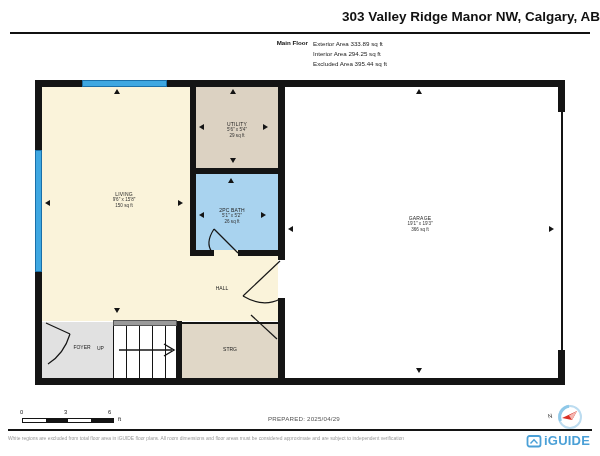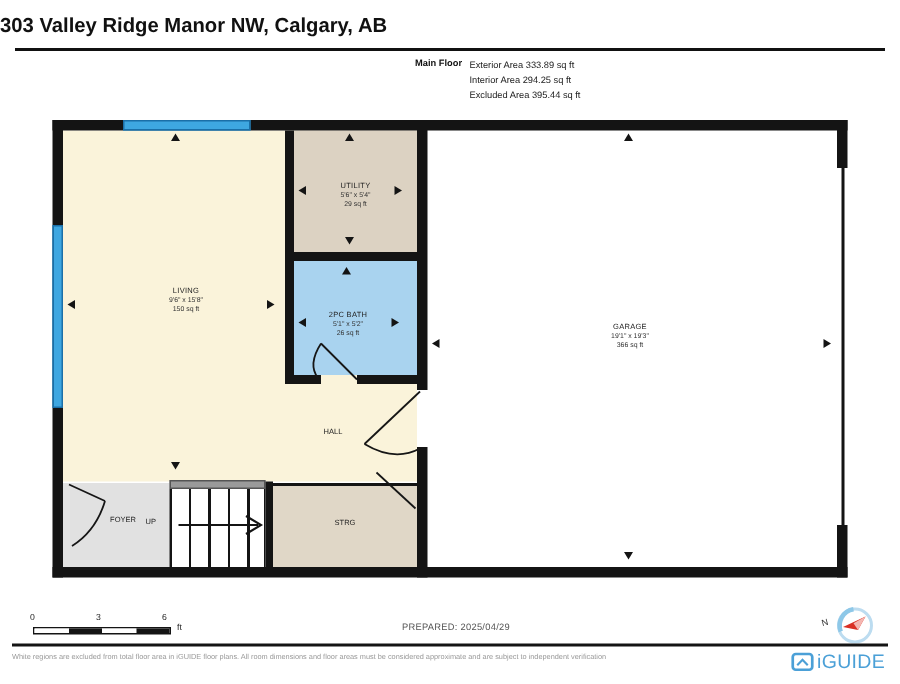--- a/index.html
+++ b/index.html
@@ -3,21 +3,21 @@
 <meta charset="utf-8">
 <style>
   html,body{margin:0;padding:0;}
   body{
     width:600px;height:456px;position:relative;background:#ffffff;
     font-family:"Liberation Sans", sans-serif;overflow:hidden;
     -webkit-text-size-adjust:none;
   }
   .abs{position:absolute;}
   
-  .title{left:0;top:9px;width:600px;text-align:left;font-size:13.5px;font-weight:bold;color:#111;}
+  .title{left:0;top:9px;width:600px;text-align:right;font-size:13.5px;font-weight:bold;color:#111;}
   .title-rule{left:10px;top:32px;width:580px;height:2px;background:#111;}
   .floor-label{left:230px;top:39px;width:78px;text-align:right;font-size:6.2px;font-weight:bold;color:#111;}
   .area-lines{left:313px;top:39px;font-size:6.2px;color:#222;line-height:10px;}
   
   .wall{background:#141414;position:absolute;}
   
   .fill{position:absolute;}
   .living-fill{left:42px;top:87px;width:236px;height:234px;background:#faf3da;}
   .utility-fill{left:196px;top:87px;width:82px;height:81px;background:#dcd2c2;}
   .bath-fill{left:196px;top:174px;width:82px;height:76px;background:#a9d3ef;}
@@ -45,21 +45,21 @@
   .scale-num{position:absolute;font-size:5.8px;color:#222;top:409px;}
   .scale-unit{position:absolute;font-size:5.8px;color:#222;left:118px;top:416px;}
   .prepared{left:268px;top:415px;font-size:6.2px;color:#555;letter-spacing:0.2px;}
   
   .compass{left:548px;top:404px;width:40px;height:26px;}
   .compass-n{position:absolute;left:0;top:9px;font-size:6px;color:#333;transform:rotate(-15deg);}
   
   .footer-rule{left:8px;top:429px;width:584px;height:1.6px;background:#141414;}
   .disclaimer{left:8px;top:436px;width:460px;font-size:4.9px;color:#999;}
   .brand{right:10px;top:433px;display:flex;align-items:center;gap:2px;}
-  .brand-text{font-size:13px;font-weight:normal;color:#4ba0d7;letter-spacing:0.2px;}
+  .brand-text{font-size:13px;font-weight:bold;color:#4ba0d7;letter-spacing:0.2px;}
   svg.overlay{position:absolute;left:0;top:0;pointer-events:none;}
 </style>
 </head>
 <body>
 
 <div class="abs title">303 Valley Ridge Manor NW, Calgary, AB</div>
 <div class="abs title-rule"></div>
 <div class="abs floor-label">Main Floor</div>
 <div class="abs area-lines">
   <div>Exterior Area 333.89 sq ft</div>

